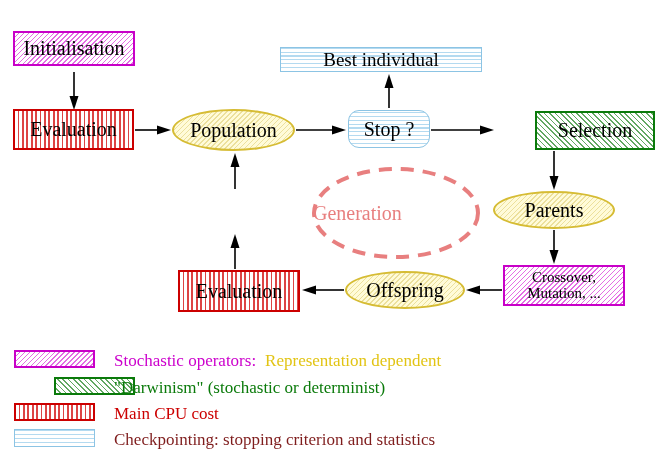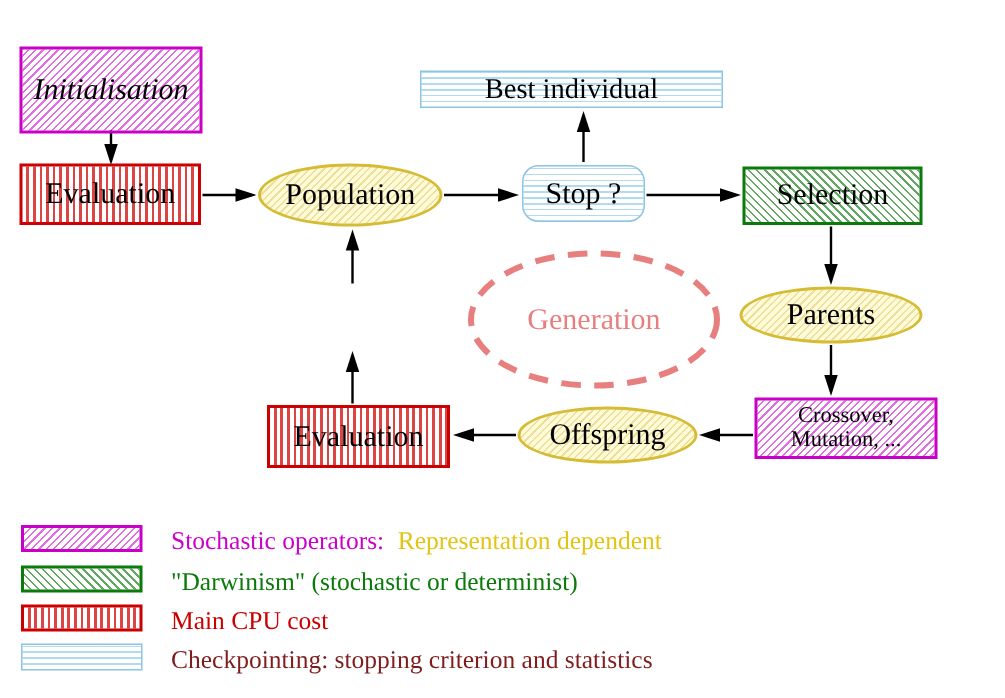--- a/index.html
+++ b/index.html
@@ -7,35 +7,35 @@
           font-family:"Liberation Serif", serif;}
   .node{position:absolute;display:flex;align-items:center;justify-content:center;
         box-sizing:border-box;color:#000;text-align:center;line-height:1.05;}
   .sz-lg{font-size:20px;}
   .sz-md{font-size:17px;}
   .sz-sm{font-size:15px;}
 
   .hatch-magenta{border:2px solid #c800c8;
     background:repeating-linear-gradient(135deg,#fff 0px,#fff 2.4px,#e36ee3 2.4px,#e36ee3 3.5px);}
   .hatch-green{border:2px solid #0a7a0a;
-    background:repeating-linear-gradient(45deg,#fff 0px,#fff 2.6px,#62a862 2.6px,#62a862 3.8px);}
+    background:repeating-linear-gradient(45deg,#fff 0px,#fff 2.6px,#62a862 2.6px,#62a862 3.8px);margin-left:40px;}
   .stripe-red{border:2px solid #cc0000;
     background:repeating-linear-gradient(90deg,#fff 0px,#fff 2.6px,#dd4444 2.6px,#dd4444 4.4px);}
   .stripe-cyan{border:1px solid #8cc4e4;
     background:repeating-linear-gradient(0deg,#fff 0px,#fff 2.8px,#b4daf0 2.8px,#b4daf0 3.9px);}
   .ellipse-yellow{border:2px solid #d6bc34;border-radius:50%;
     background:repeating-linear-gradient(135deg,#fffbd9 0px,#fffbd9 2.4px,#ece09c 2.4px,#ece09c 3.5px);}
   .rounded{border-radius:11px;}
 
   #arrow-layer{position:absolute;left:0;top:0;pointer-events:none;}
   #arrow-layer line{stroke:#000;stroke-width:1.6;}
   #arrow-layer polygon{fill:#000;}
 
   .generation-label{position:absolute;left:313px;top:170px;width:166px;height:86px;
-    display:flex;align-items:center;justify-content:center;color:#e87f7f;font-size:20px;}
+    display:flex;align-items:center;justify-content:flex-start;color:#e87f7f;font-size:20px;}
 
   .legend-swatch{position:absolute;left:14px;width:81px;height:18px;box-sizing:border-box;}
   .legend-text{position:absolute;left:114px;height:19px;font-size:17px;line-height:19px;white-space:nowrap;}
   .c-magenta{color:#cc00cc;}
   .c-gold{color:#e2c414;}
   .c-green{color:#0a7a0a;}
   .c-red{color:#cc0000;}
   .c-cyan{color:#7f1d1d;}
   .gap-left{margin-left:9px;}
 </style>
@@ -74,21 +74,21 @@
     <line x1="344" y1="290" x2="315" y2="290"></line>
       <polygon points="302,290 316,285.5 316,294.5"></polygon>
 
     <line x1="235" y1="269" x2="235" y2="247"></line>
       <polygon points="235,234 230.5,248 239.5,248"></polygon>
 
     <line x1="235" y1="189" x2="235" y2="166"></line>
       <polygon points="235,153 230.5,167 239.5,167"></polygon>
   </svg>
 
-  <div class="node sz-lg hatch-magenta" style="left:13px;top:31px;width:122px;height:58px;font-style:italic;">
+  <div class="node sz-lg hatch-magenta" style="left:13px;top:31px;width:122px;height:35px;">
     <span>Initialisation</span>
   </div>
 
   <div class="node sz-lg stripe-red" style="left:13px;top:109px;width:121px;height:41px;">
     <span>Evaluation</span>
   </div>
 
   <div class="node sz-lg ellipse-yellow" style="left:172px;top:109px;width:123px;height:42px;">
     <span>Population</span>
   </div>

